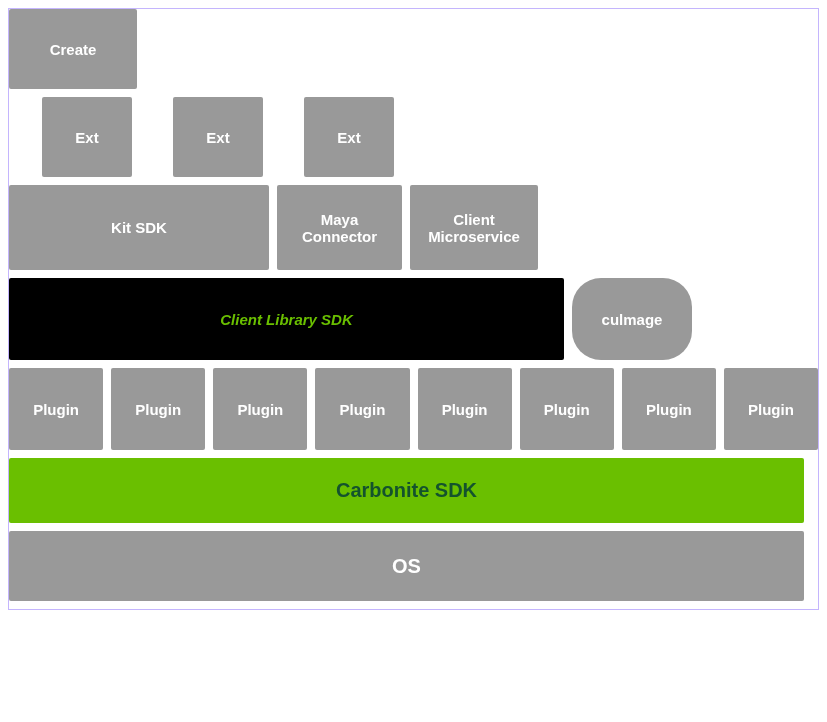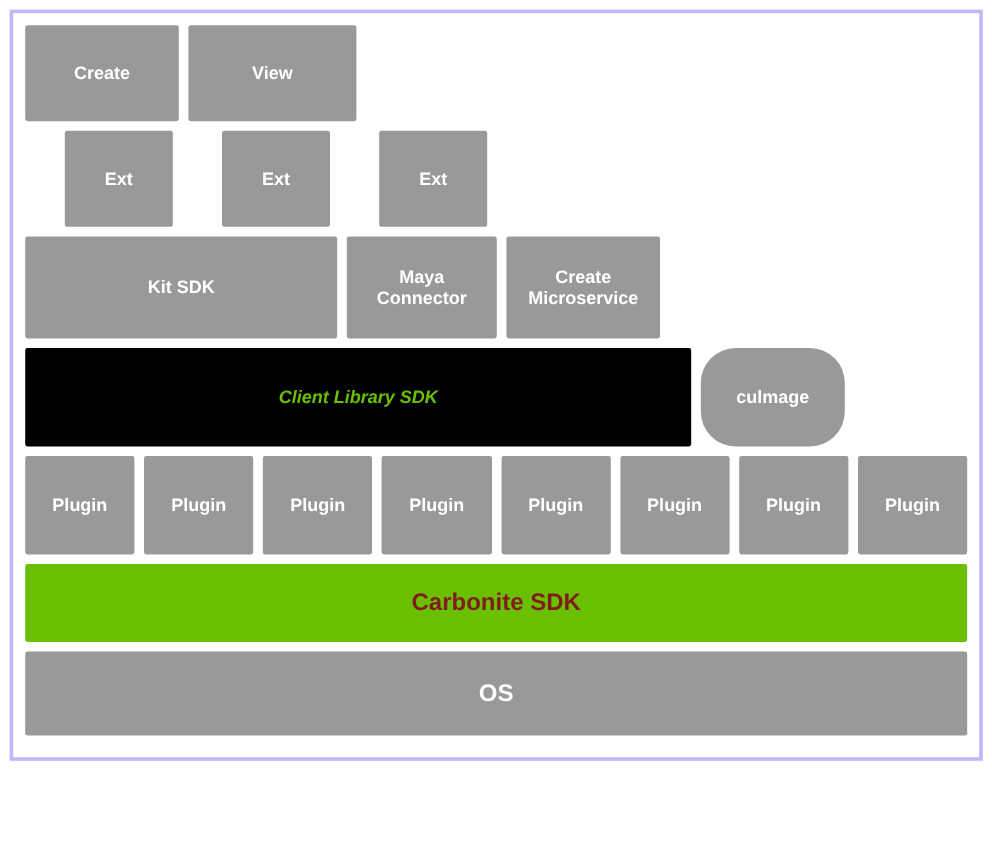--- a/index.html
+++ b/index.html
@@ -5,22 +5,22 @@
     * { box-sizing: border-box; margin: 0; padding: 0; }
     body {
       background: #fff;
       font-family: Arial, sans-serif;
       width: 827px;
       min-height: 722px;
       padding: 8px;
     }
     .diagram {
       width: 811px;
-      border: 3px solid #c4b5fd;
-      padding: 10px;
+      border: 1px solid #c4b5fd;
+      padding: 0;
       background: #fff;
     }
     .row {
       display: flex;
       flex-direction: row;
       gap: 8px;
       margin-bottom: 8px;
       align-items: stretch;
     }
     .box {
@@ -35,21 +35,21 @@
       padding: 10px 8px;
       border-radius: 2px;
     }
     .box-black {
       background: #000;
       color: #6abf00;
       font-style: italic;
     }
     .box-green {
       background: #6abf00;
-      color: #7f1d1d;
+      color: #14532d;
     }
     
     .r1-create { width: 128px; height: 80px; }
     .r1-view   { width: 140px; height: 80px; }
 
     
     .r2-ext { width: 90px; height: 80px; margin-left: 33px; }
 
     
     .r3-kit    { width: 260px; height: 85px; }
@@ -73,23 +73,20 @@
   </style>
 </head>
 <body>
 
 <div class="diagram">
 
   <div class="row">
     <div class="box r1-create">
       <span>Create</span>
     </div>
-    <div class="box r1-view">
-      <span>View</span>
-    </div>
   </div>
 
   <div class="row">
     <div class="box r2-ext">
       <span>Ext</span>
     </div>
     <div class="box r2-ext">
       <span>Ext</span>
     </div>
     <div class="box r2-ext">
@@ -98,21 +95,21 @@
   </div>
 
   <div class="row">
     <div class="box r3-kit">
       <span>Kit SDK</span>
     </div>
     <div class="box r3-maya">
       <span>Maya Connector</span>
     </div>
     <div class="box r3-deeptag">
-      <span>Create Microservice</span>
+      <span>Client Microservice</span>
     </div>
   </div>
 
   <div class="row">
     <div class="box r4-client box-black">
       <span>Client Library SDK</span>
     </div>
     <div class="box r4-culmage">
       <span>culmage</span>
     </div>

